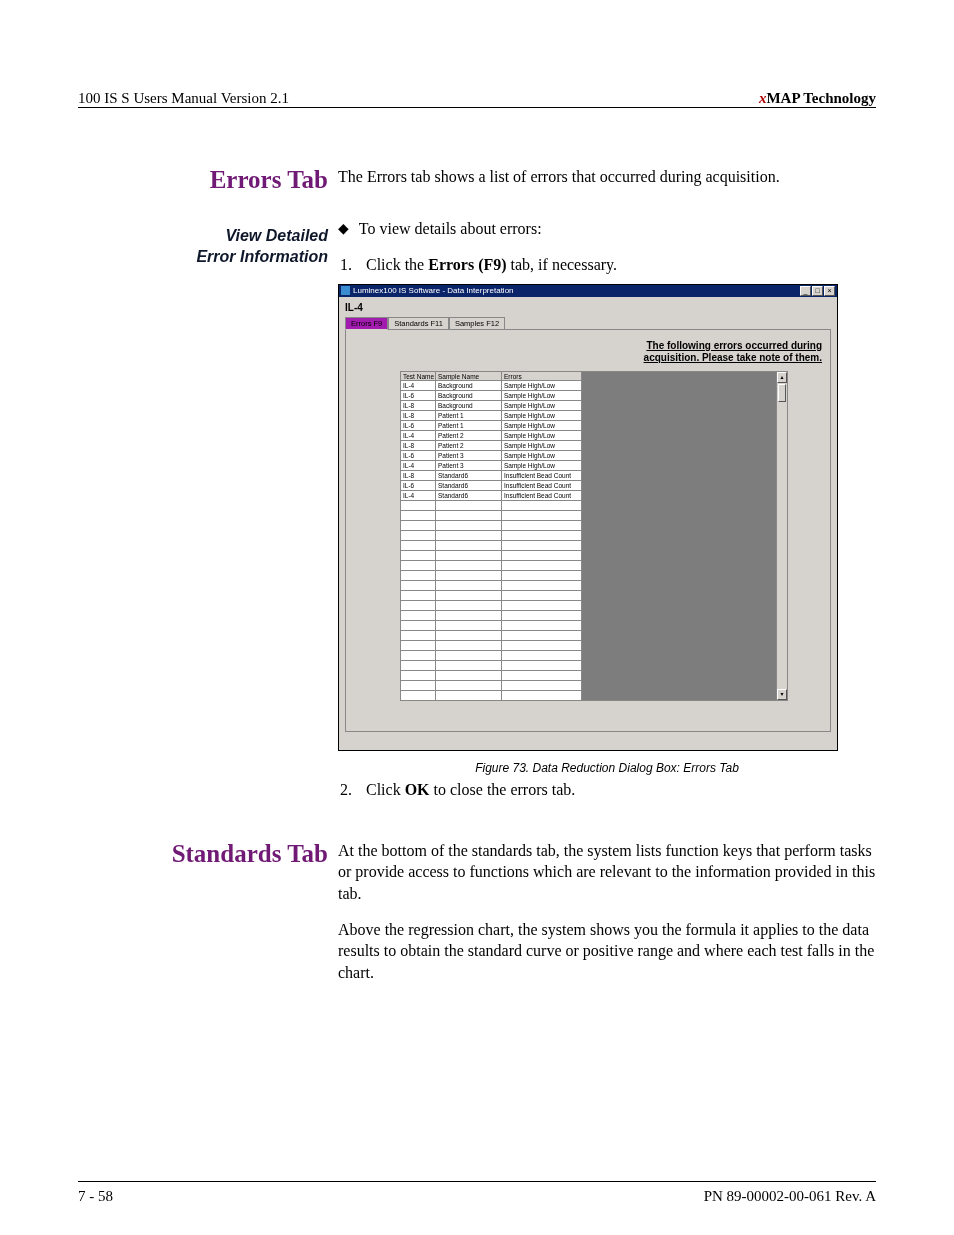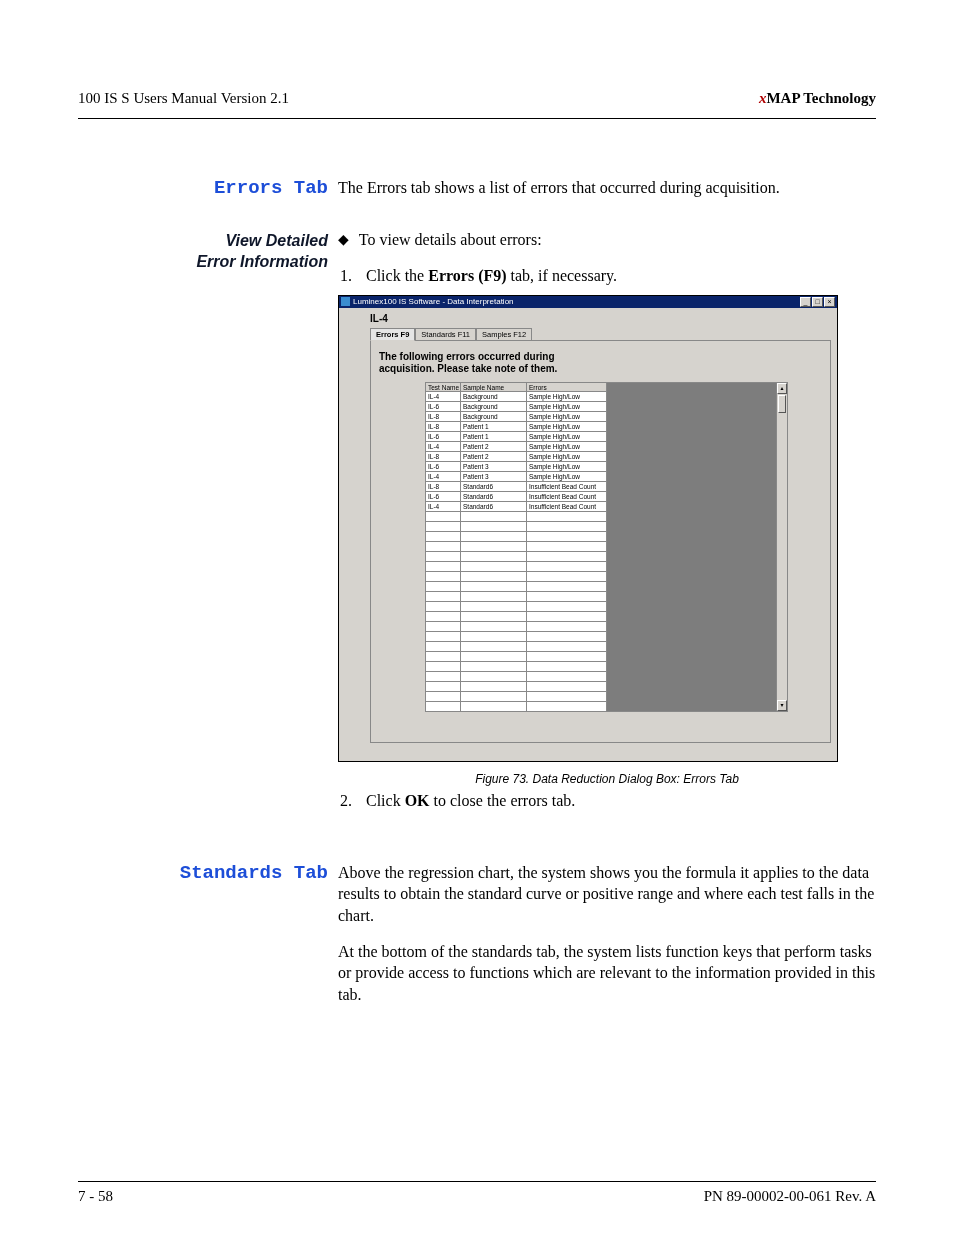--- a/index.html
+++ b/index.html
@@ -10,37 +10,37 @@
     background: #fff;
     width: 954px;
     height: 1235px;
     position: relative;
     padding: 90px 78px 40px 78px;
   }
   .header-row {
     display: flex;
     justify-content: space-between;
     border-bottom: 1px solid #000;
-    padding-bottom: 11px;
+    padding-bottom: 0;
     margin-bottom: 58px;
     font-size: 15px;
   }
   .header-right .x { font-style: italic; color: #b00000; font-weight: bold; }
   .header-right .rest { font-weight: bold; }
   .content-grid {
     display: grid;
     grid-template-columns: 250px 1fr;
     column-gap: 10px;
   }
   .left-col { text-align: right; }
   .section-h {
-    font-family: Liberation Mono, monospace;
+    font-family: Liberation Serif, serif;
     font-weight: bold;
-    color: #1d4ed8;
-    font-size: 19px;
+    color: #701a75;
+    font-size: 25px;
   }
   .side-h {
     font-family: Arial, Helvetica, sans-serif;
     font-weight: bold;
     font-style: italic;
     font-size: 16px;
     color: #0f172a;
     margin-top: 32px;
     line-height: 1.3;
   }
@@ -67,41 +67,42 @@
     padding: 1px 2px;
     font-size: 8px;
   }
   .titlebar .icon { width: 9px; height: 9px; background: #3a8dd0; margin-right: 3px; display: inline-block; }
   .titlebar .spacer { flex: 1; }
   .winbtn {
     width: 11px; height: 10px; background: #d6d3ce; border: 1px solid #fff;
     border-right-color: #555; border-bottom-color: #555; margin-left: 1px;
     display: flex; align-items: center; justify-content: center; font-size: 7px; color: #000;
   }
-  .app-body { padding: 3px 6px 18px 6px; margin-left: 25px; }
+  .app-body { padding: 3px 6px 18px 6px; }
   .assay-label { font-weight: bold; font-size: 10px; margin: 2px 0 4px 0; }
   .tabbar { display: flex; border-bottom: 1px solid #888; }
   .tab {
     padding: 1px 5px;
     border: 1px solid #888;
     border-bottom: none;
     background: #d6d3ce;
     font-size: 7.5px;
     margin-right: 0;
     position: relative;
   }
-  .tab.active { background: #e5e5e5; border-bottom: 1px solid #d6d3ce; margin-bottom: -1px; font-weight: bold; }
+  .tab.active { background: #a21caf; border-bottom: 1px solid #d6d3ce; margin-bottom: -1px; }
   .tab-panel {
     border: 1px solid #888; border-top: none;
     background: #d6d3ce;
     padding: 10px 8px 30px 8px;
   }
   .panel-heading {
-    text-align: left; font-weight: bold; font-size: 10px; line-height: 1.25;
+    text-align: right; font-weight: bold; font-size: 10px; line-height: 1.25;
     margin-bottom: 6px;
+    text-decoration: underline;
   }
   .err-grid {
     display: flex; align-items: stretch;
     margin: 0 34px 0 46px;
   }
   .err-table-wrap { flex: 0 0 auto; display: flex; }
   .err-col { display: flex; flex-direction: column; }
   .cell {
     border: 1px solid #888; border-top: none; border-left: none;
     height: 10px; line-height: 10px; padding: 0 2px; font-size: 6.5px;
@@ -121,21 +122,21 @@
     position: absolute; right: 0; top: 0; bottom: 0; width: 11px;
     background: #d6d3ce; border-left: 1px solid #888;
     display: flex; flex-direction: column; justify-content: space-between;
   }
   .sbtn { width: 100%; height: 11px; background: #d6d3ce; border: 1px solid #fff; border-right-color:#555; border-bottom-color:#555; font-size:6px; text-align:center; }
   .thumb { position: absolute; top: 12px; left: 1px; right: 1px; height: 18px; background: #d6d3ce; border: 1px solid #fff; border-right-color:#555; border-bottom-color:#555; }
   .caption {
     font-style: italic; text-align: center; font-size: 12px;
     font-family: Arial, Helvetica, sans-serif; margin: 8px 0 6px 0;
   }
-  .standards-block { margin-top: 42px; }
+  .standards-block { margin-top: 31px; }
   .footer-row {
     position: absolute; left: 78px; right: 78px; bottom: 30px;
     border-top: 1px solid #000; padding-top: 6px;
     display: flex; justify-content: space-between; font-size: 15px;
   }
 </style>
 </head>
 <body>
 
 <div class="header-row">
@@ -318,21 +319,21 @@
       </span>
     </div>
   </div>
 </div>
 
 <div class="content-grid standards-block">
   <div class="left-col">
     <div class="section-h">Standards Tab</div>
   </div>
   <div class="right-col">
+    <p>At the bottom of the standards tab, the system lists function keys that perform tasks or provide access to functions which are relevant to the information provided in this tab.</p>
     <p>Above the regression chart, the system shows you the formula it applies to the data results to obtain the standard curve or positive range and where each test falls in the chart.</p>
-    <p>At the bottom of the standards tab, the system lists function keys that perform tasks or provide access to functions which are relevant to the information provided in this tab.</p>
   </div>
 </div>
 
 <div class="footer-row">
   <span>7 - 58</span>
   <span>PN 89-00002-00-061 Rev. A</span>
 </div>
 
 </body></html>

